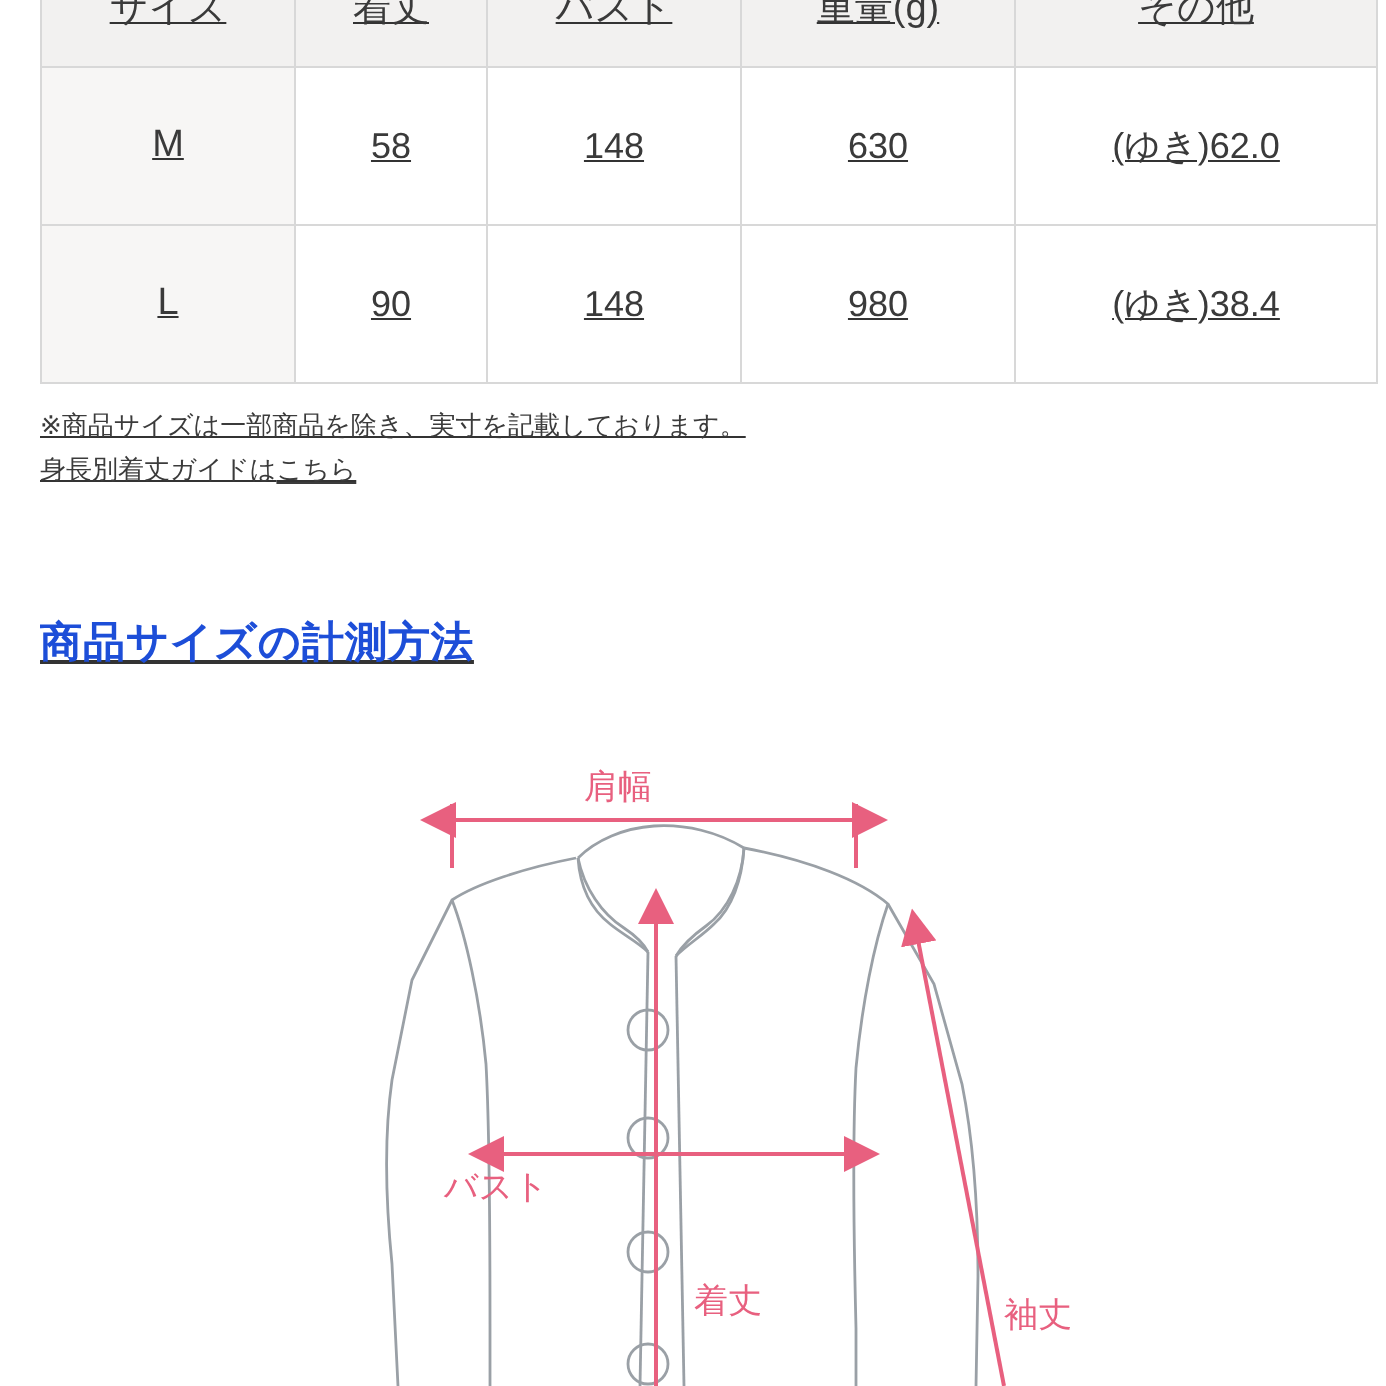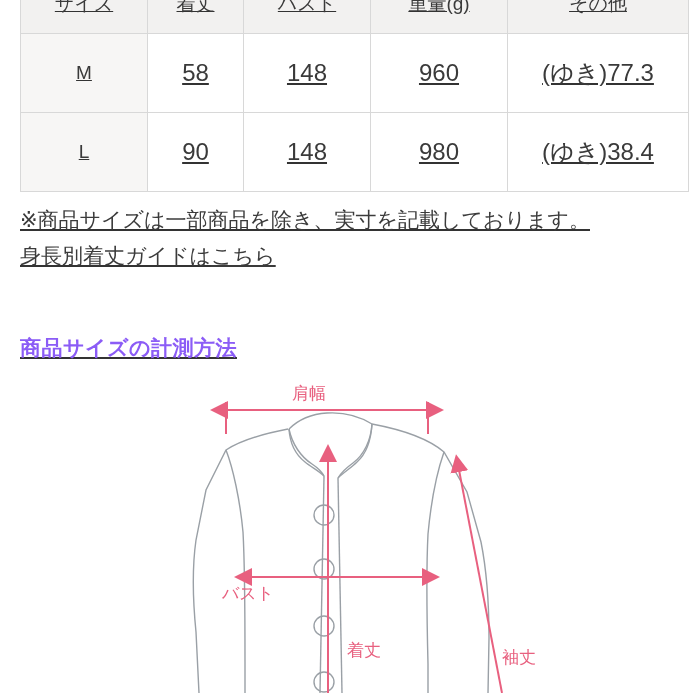--- a/index.html
+++ b/index.html
@@ -29,21 +29,21 @@
     width: 653px;
     margin: 0 20px;
     border-collapse: collapse;
     table-layout: fixed;
     position: relative;
     top: -26px;
   }
   .size-table th, .size-table td {
     border: 1px solid #d8d8d8;
     text-align: center;
-    font-size: 24px;
+    font-size: 18px;
     color: #3a3a3a;
     font-weight: normal;
     height: 76px;
     vertical-align: middle;
   }
   .size-table thead th {
     background: #f2f1f0;
     height: 56px;
     font-size: 19px;
     color: #3a3a3a;
@@ -55,41 +55,41 @@
   .col-size   { width: 124px; }
   .col-len    { width: 93px; }
   .col-bust   { width: 124px; }
   .col-weight { width: 134px; }
   .col-other  { width: 178px; }
 
   
   .notes {
     margin: 0;
     padding: 8px 20px 0 20px;
-    font-size: 21px;
+    font-size: 13px;
     line-height: 1.72;
     color: #3b3b3b;
     position: relative;
     top: -24px;
   }
   .notes p { margin: 0; }
   .note-link {
     color: #3b3b3b;
     text-decoration: underline;
     text-underline-offset: 2px;
     text-align: center;
   }
 
   
   .section-heading {
     margin: 0;
     padding: 0 20px;
     font-size: 21px;
     font-weight: bold;
-    color: #8b5cf6;
+    color: #1d4ed8;
     letter-spacing: 0.5px;
     position: relative;
     top: 36px;
   }
 
   
   .diagram-wrap {
     position: absolute;
     left: 0;
     top: 372px;
@@ -119,22 +119,22 @@
         <th class="col-bust">バスト</th>
         <th class="col-weight">重量(g)</th>
         <th class="col-other">その他</th>
       </tr>
     </thead>
     <tbody>
       <tr>
         <th>M</th>
         <td>58</td>
         <td>148</td>
-        <td>960</td>
-        <td>(ゆき)77.3</td>
+        <td>630</td>
+        <td>(ゆき)62.0</td>
       </tr>
       <tr>
         <th>L</th>
         <td>90</td>
         <td>148</td>
         <td>980</td>
         <td>(ゆき)38.4</td>
       </tr>
     </tbody>
   </table>

